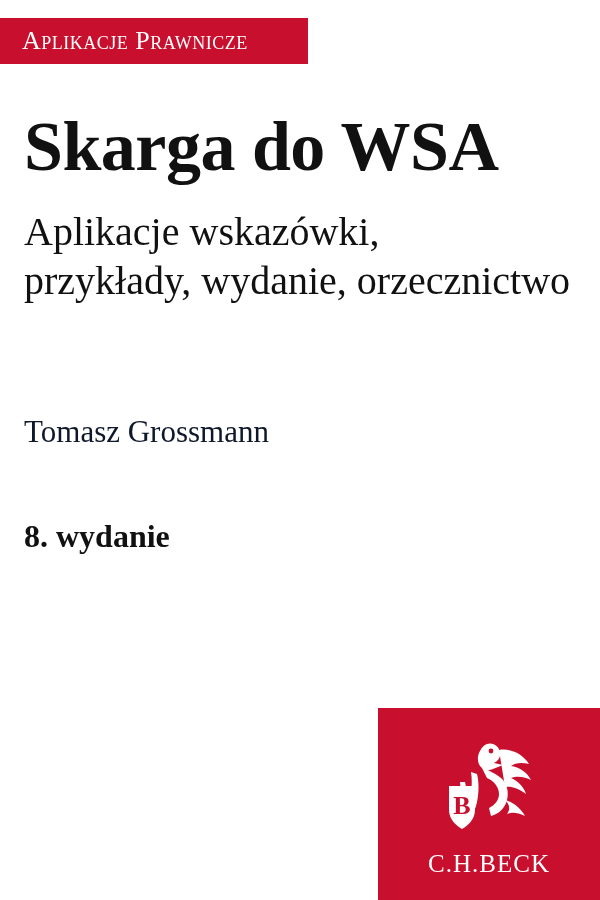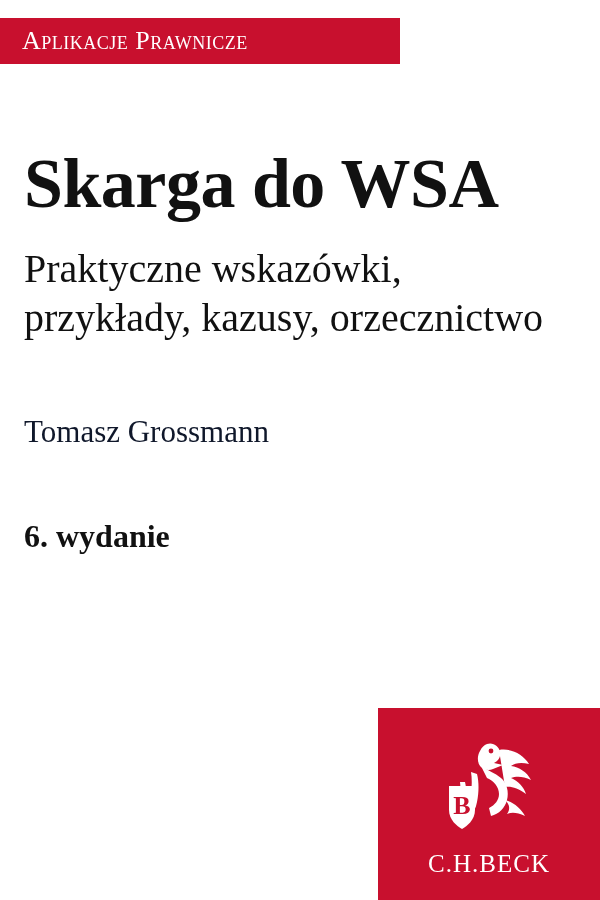--- a/index.html
+++ b/index.html
@@ -20,21 +20,21 @@
     position: absolute;
     inset: 0;
     background: #ffffff;
   }
 
   
   .series-banner {
     position: absolute;
     left: 0;
     top: 18px;
-    width: 400px;
+    width: 308px;
     height: 46px;
     background: #c8102e;
     display: flex;
     align-items: center;
   }
   .series-banner .series-text {
     color: #ffffff;
     font-family: "Liberation Serif", serif;
     font-size: 26px;
     letter-spacing: 0.5px;
@@ -43,21 +43,20 @@
     font-variant: small-caps;
     text-transform: none;
   }
 
   
   .title-block {
     position: absolute;
     left: 24px;
     top: 112px;
     width: 556px;
-    margin-top: 37px;
   }
   .main-title {
     font-family: "Liberation Serif", serif;
     font-weight: bold;
     font-size: 70px;
     line-height: 1.0;
     letter-spacing: -0.5px;
     margin: 0 0 26px 0;
     color: #111111;
   }
@@ -123,28 +122,28 @@
 
 <div class="cover">
 
   <div class="series-banner">
     <span class="series-text">Aplikacje Prawnicze</span>
   </div>
 
   <div class="title-block">
     <h1 class="main-title">Skarga do WSA</h1>
     <div class="subtitle">
-      <span class="line">Praktyczne wskazówki,</span>
-      <span class="line">przykłady, kazusy, orzecznictwo</span>
+      <span class="line">Aplikacje wskazówki,</span>
+      <span class="line">przykłady, wydanie, orzecznictwo</span>
     </div>
   </div>
 
   <div class="author">Tomasz Grossmann</div>
 
-  <div class="edition">6. wydanie</div>
+  <div class="edition">8. wydanie</div>
 
   <div class="publisher-block">
     <span>
       <svg class="publisher-logo" viewBox="0 0 96 104" xmlns="http://www.w3.org/2000/svg" aria-hidden="true">
 
         <g fill="#ffffff">
 
           <path d="M58 20 C70 18 82 24 88 34 C80 32 74 33 70 36 C78 37 86 42 90 50 C82 46 75 46 70 48 C77 51 83 57 85 64 C77 58 70 56 64 57 Z"></path>
 
           <path d="M46 14 C52 12 58 16 59 22 C60 27 57 31 53 33 L62 35 L52 39 C48 41 43 40 40 37 C36 33 36 26 39 21 C41 17 43 15 46 14 Z"></path>

